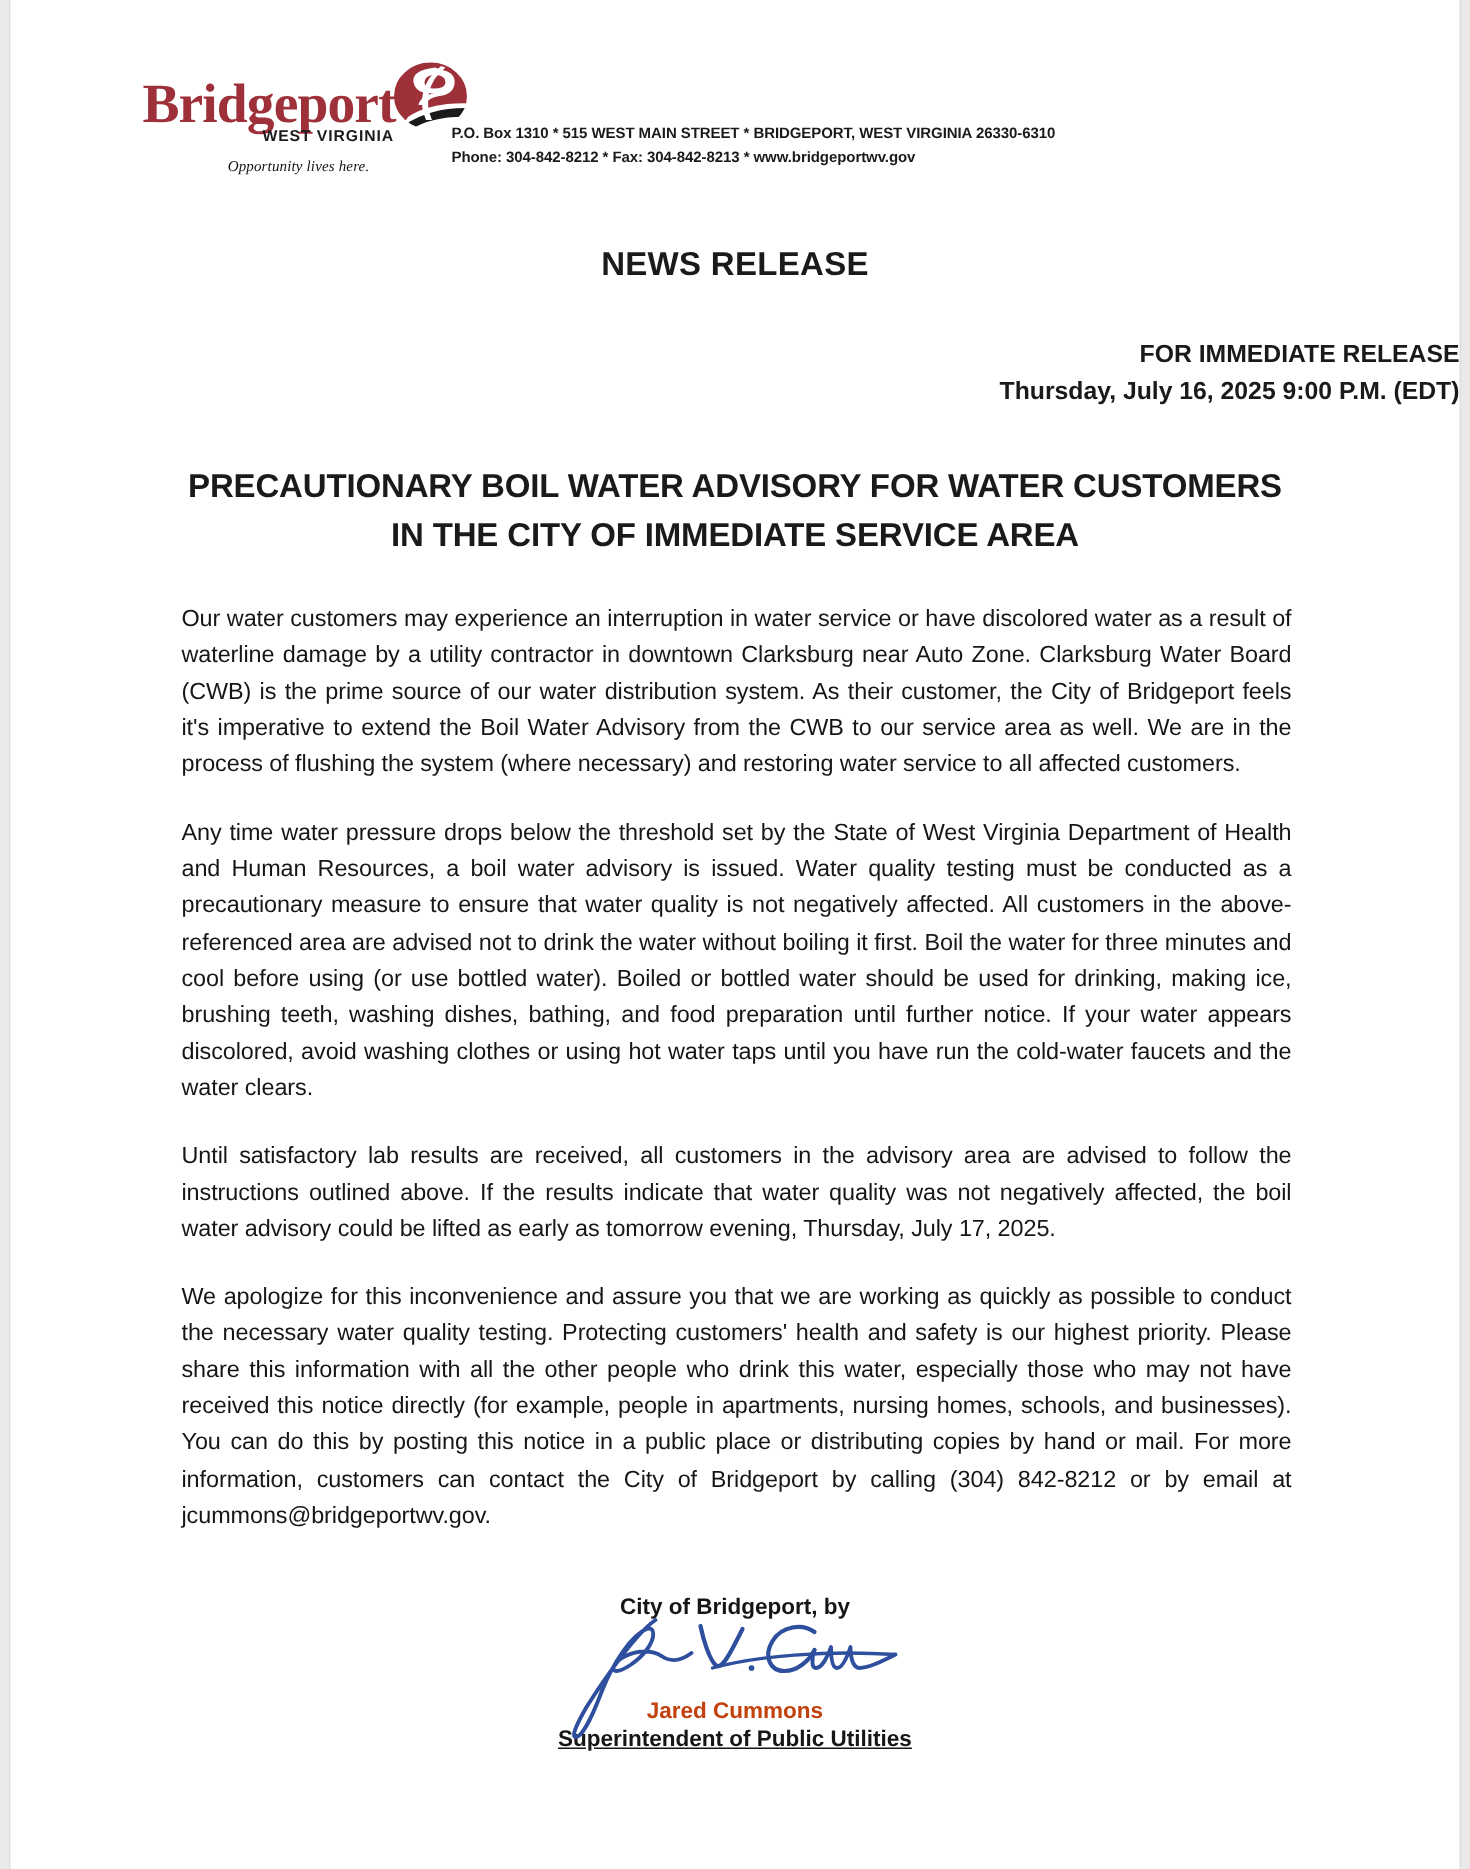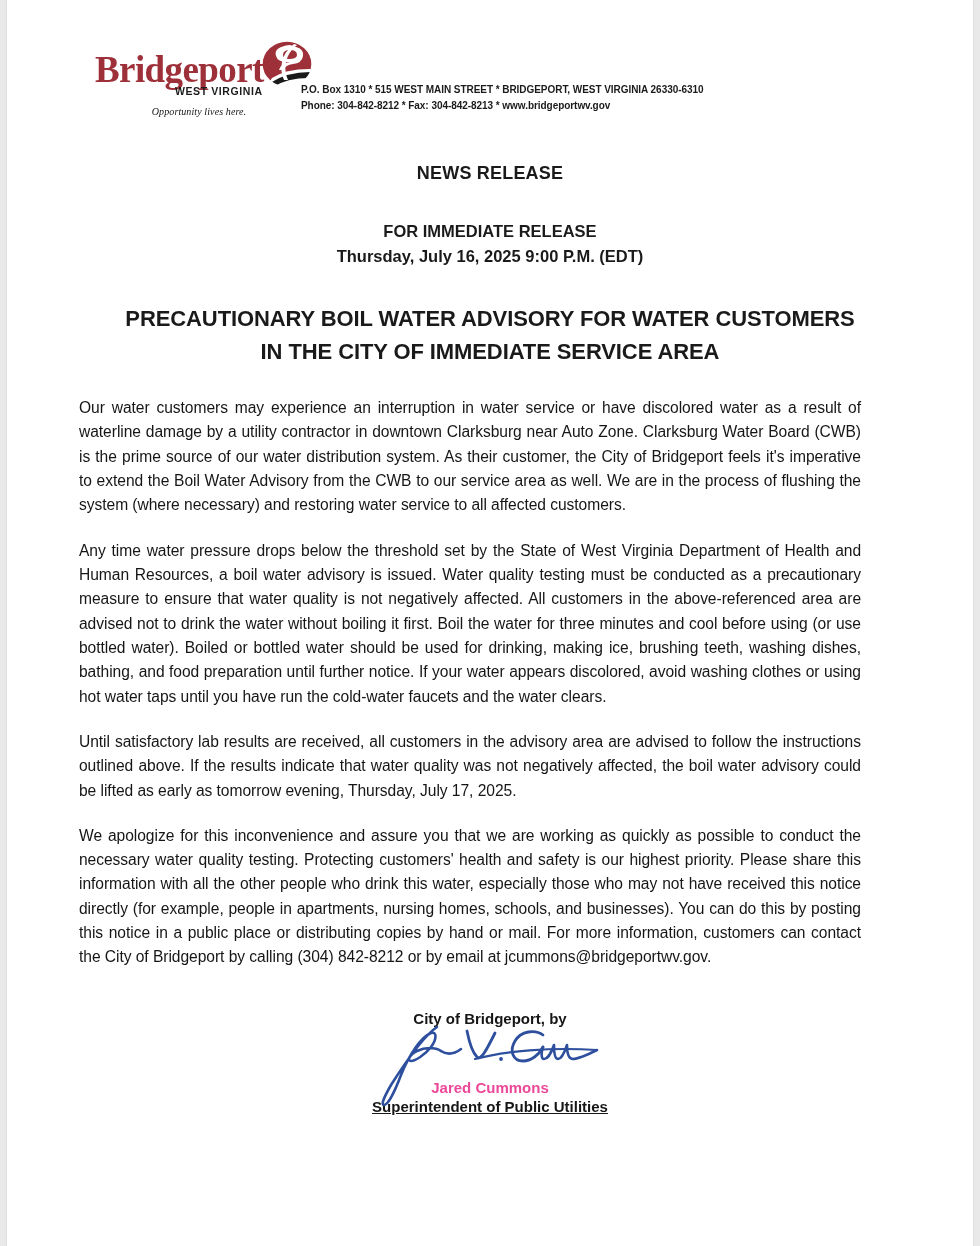--- a/index.html
+++ b/index.html
@@ -92,27 +92,28 @@
     letter-spacing: -0.05px;
     white-space: nowrap;
   }
 
   
   .title-area {
     text-align: center;
     margin-top: 46px;
   }
   .news-release {
-    font-size: 18px;
+    font-size: 22px;
     font-weight: 700;
     color: #1a1a1a;
     letter-spacing: 0.2px;
   }
   .immediate-block {
     margin-top: 35px;
+    text-align: right;
   }
   .immediate-line {
     font-size: 16.5px;
     font-weight: 700;
     color: #1a1a1a;
     line-height: 1.52;
   }
   .headline-block {
     margin-top: 33px;
   }
@@ -120,21 +121,21 @@
     font-size: 22px;
     font-weight: 700;
     color: #1a1a1a;
     line-height: 1.5;
     letter-spacing: -0.1px;
   }
 
   
   .body-area {
     margin: 0 auto;
-    padding: 0 112px 0 72px;
+    padding: 0 112px 0 114px;
     margin-top: 28px;
   }
   .para {
     text-align: justify;
     font-size: 15.6px;
     line-height: 1.56;
     color: #161616;
     margin: 0 0 21px 0;
     letter-spacing: -0.05px;
   }
@@ -158,21 +159,21 @@
   }
   .sign-svg-wrap svg {
     position: absolute;
     left: 50%;
     transform: translateX(-50%);
     top: -6px;
   }
   .sign-name {
     font-size: 15px;
     font-weight: 700;
-    color: #ec4899;
+    color: #c2410c;
     margin-top: -4px;
   }
   .sign-title {
     font-size: 15px;
     font-weight: 700;
     color: #161616;
     margin-top: 2px;
     text-decoration: underline;
   }
 </style>

